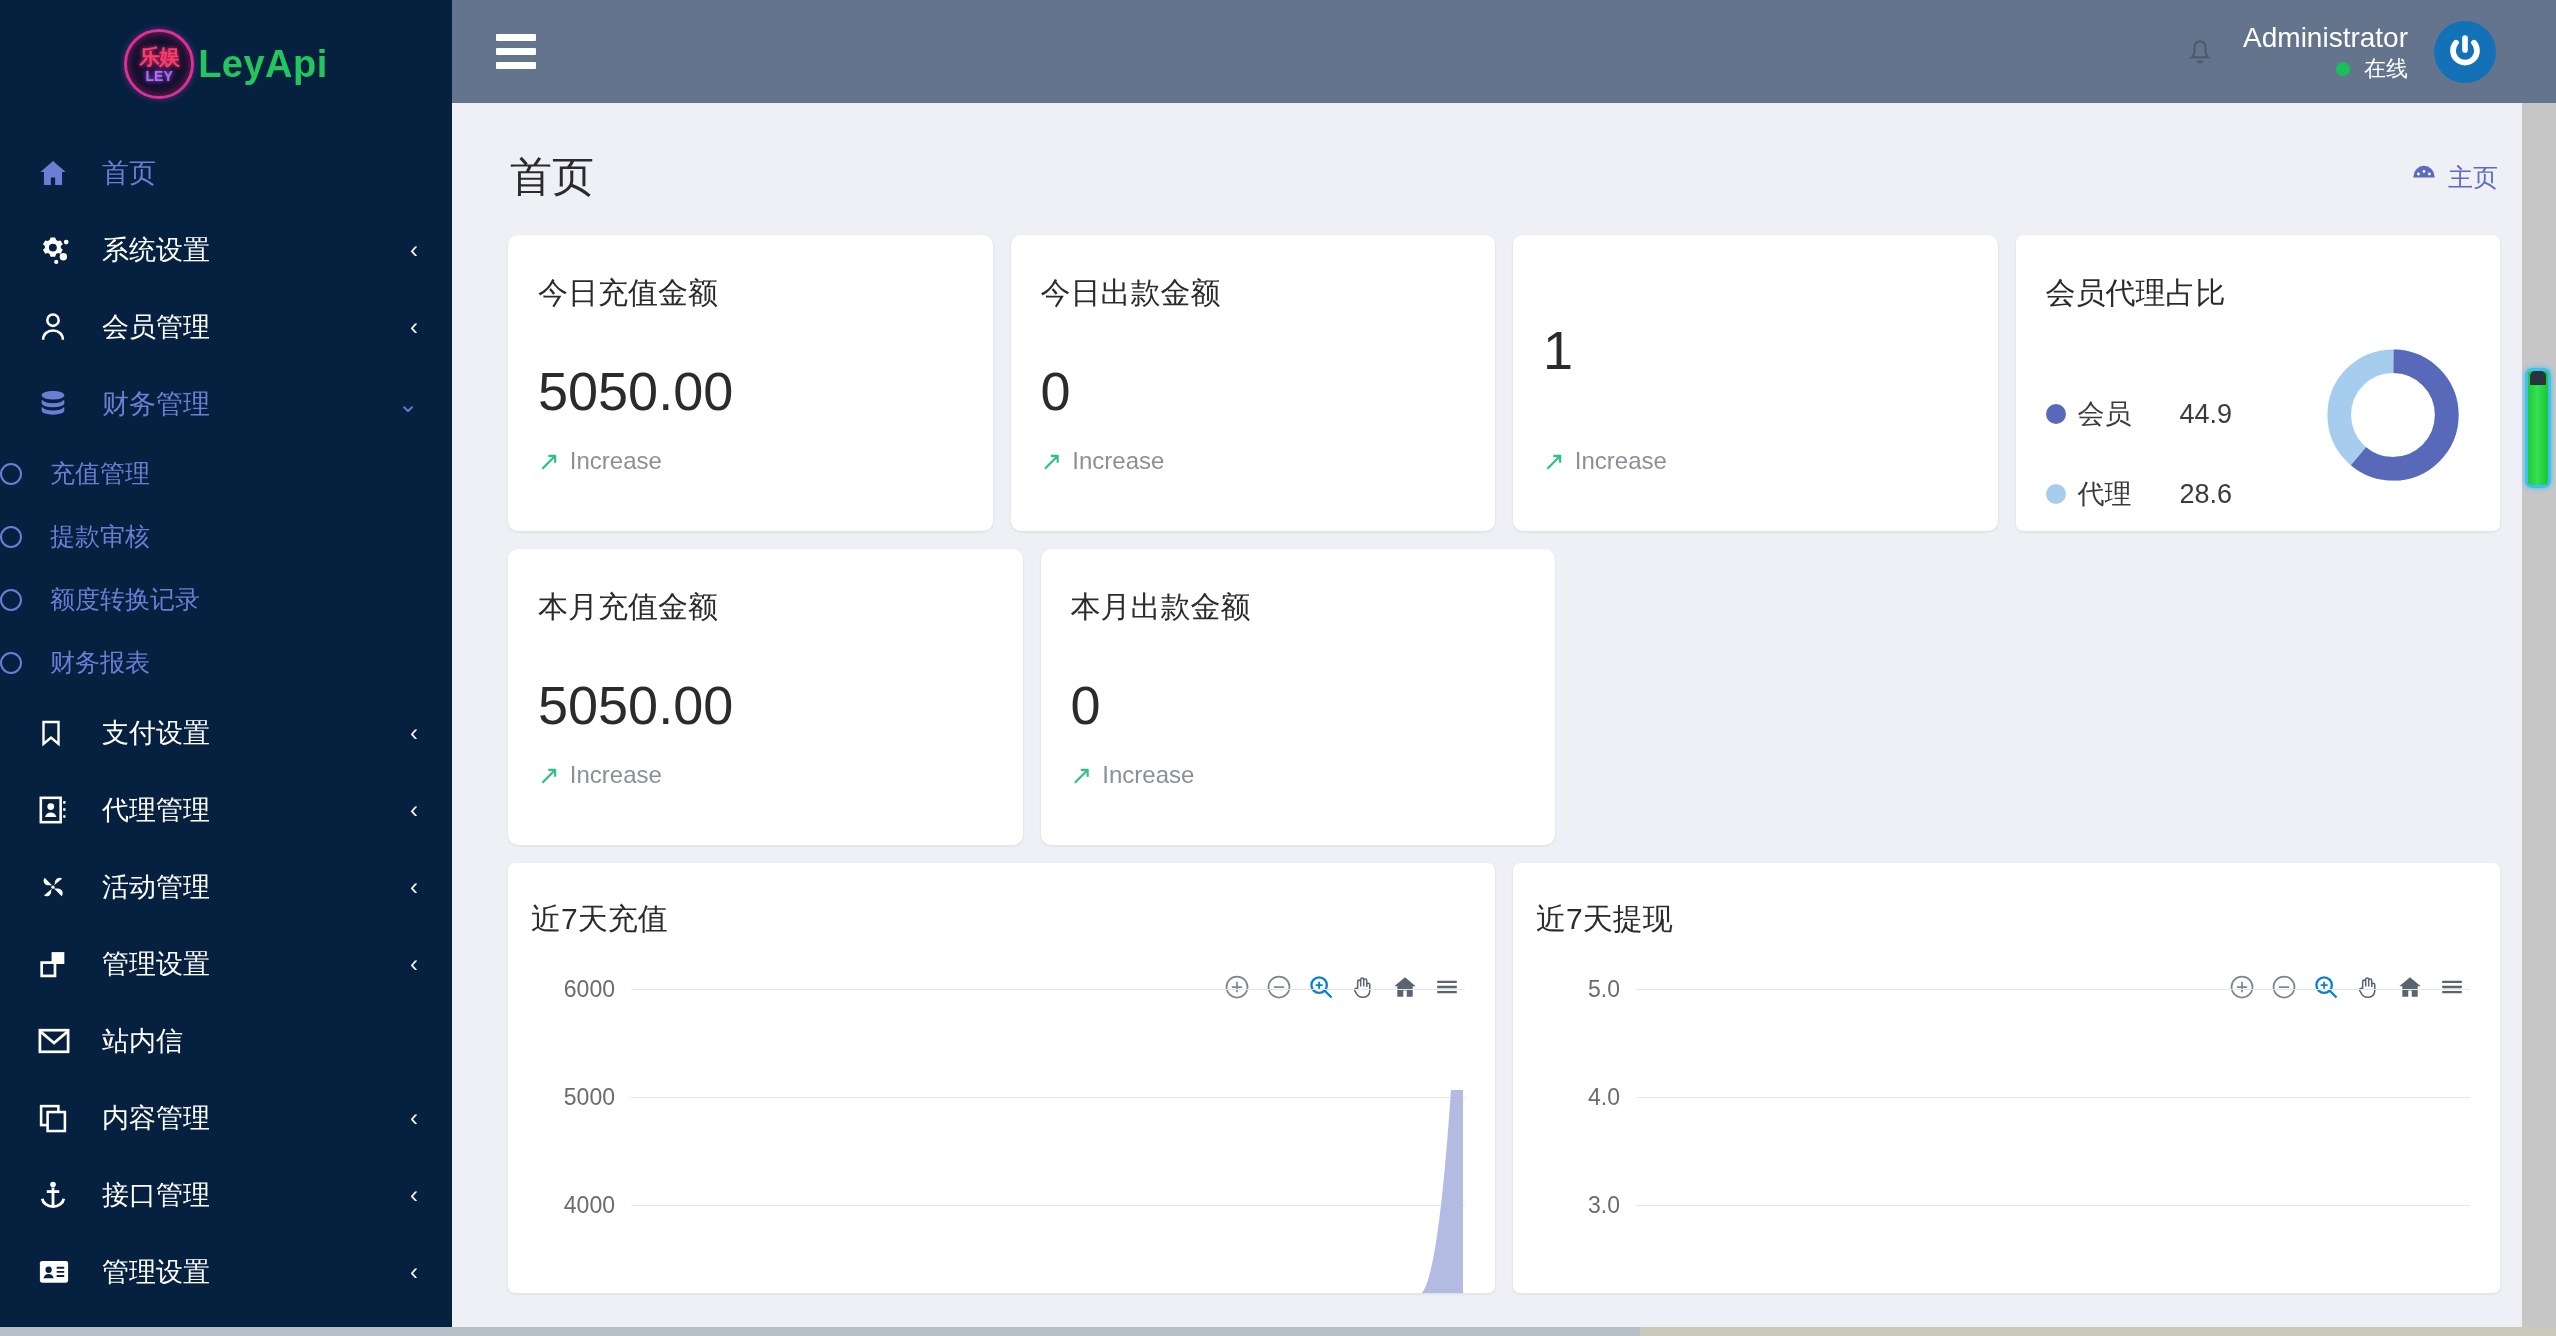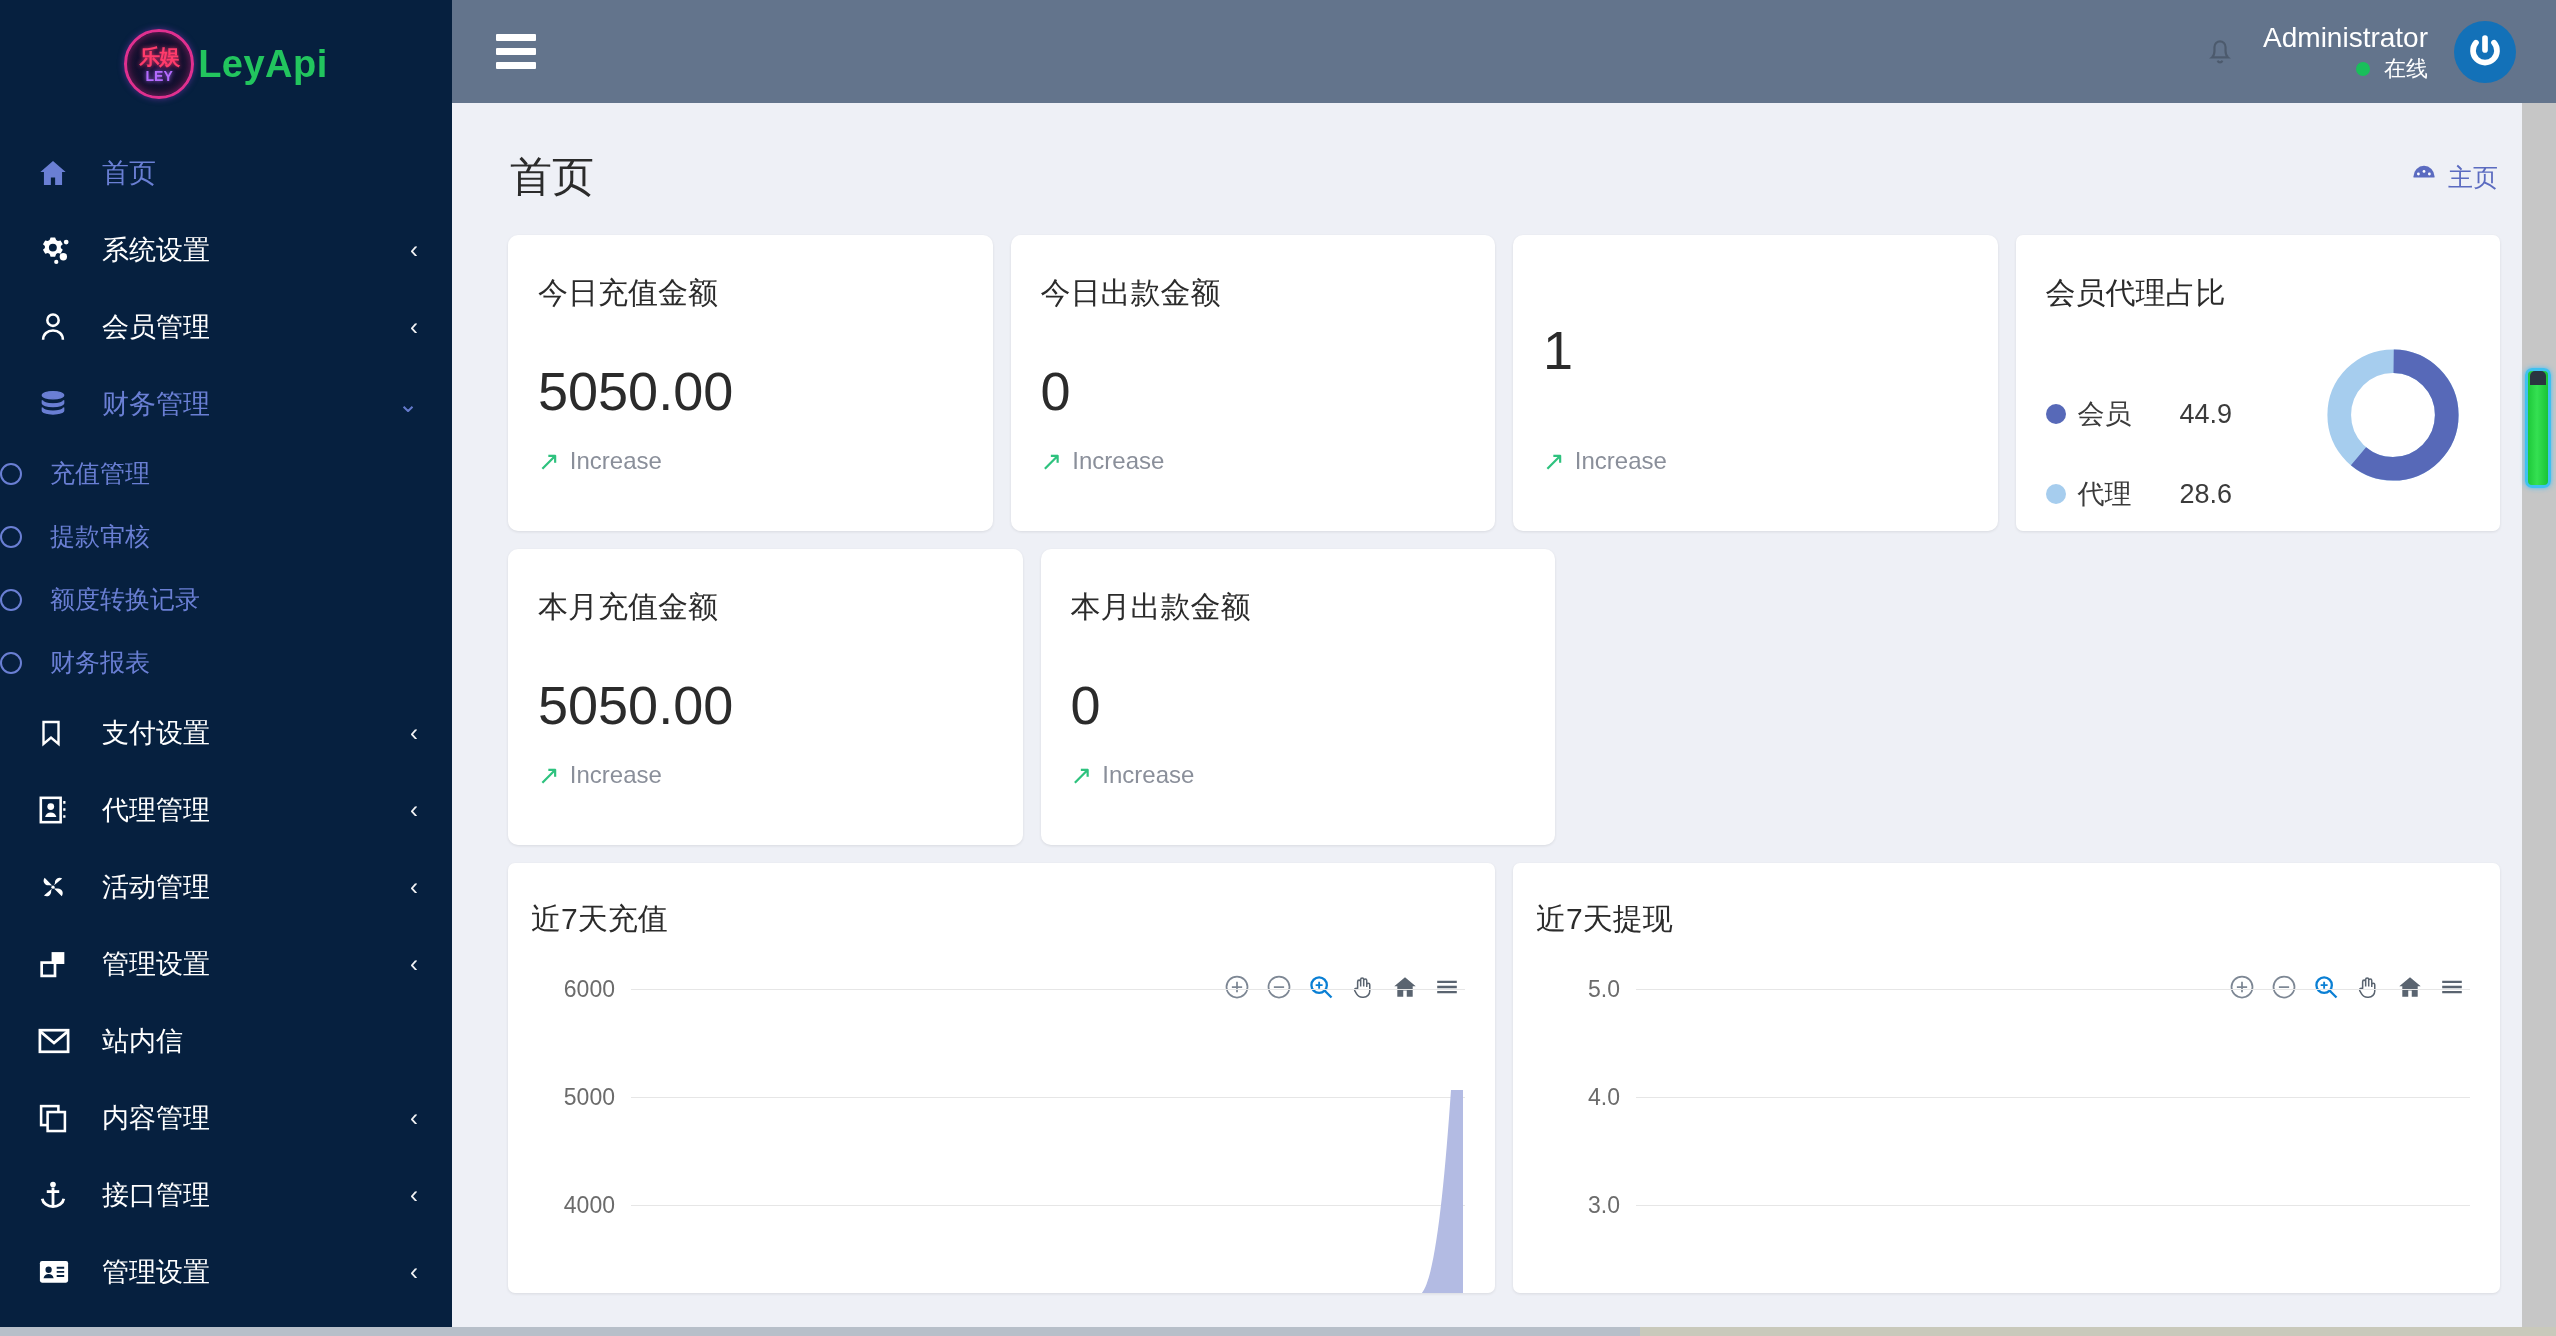--- a/index.html
+++ b/index.html
@@ -82,21 +82,21 @@
     width: 22px; height: 22px; border-radius: 50%;
     border: 2.5px solid #6a7fd4;
     margin-right: 28px; min-width: 22px;
   }
 
   
   .main { flex: 1; height: 1336px; position: relative; background: #eef0f6; }
   .topbar {
     height: 103px; background: #63748c;
     display: flex; align-items: center; justify-content: space-between;
-    padding: 0 40px 0 44px;
+    padding: 0 60px 0 44px;
   }
   .hamburger { width: 40px; cursor: pointer; }
   .hamburger span {
     display: block; height: 7px; background: #fff; border-radius: 1px;
     margin-bottom: 7px; width: 40px;
   }
   .hamburger span:last-child { margin-bottom: 0; }
   .topbar-right { display: flex; align-items: center; gap: 26px; }
   .bell { opacity: .55; }
   .user-block { text-align: right; line-height: 1.25; }

